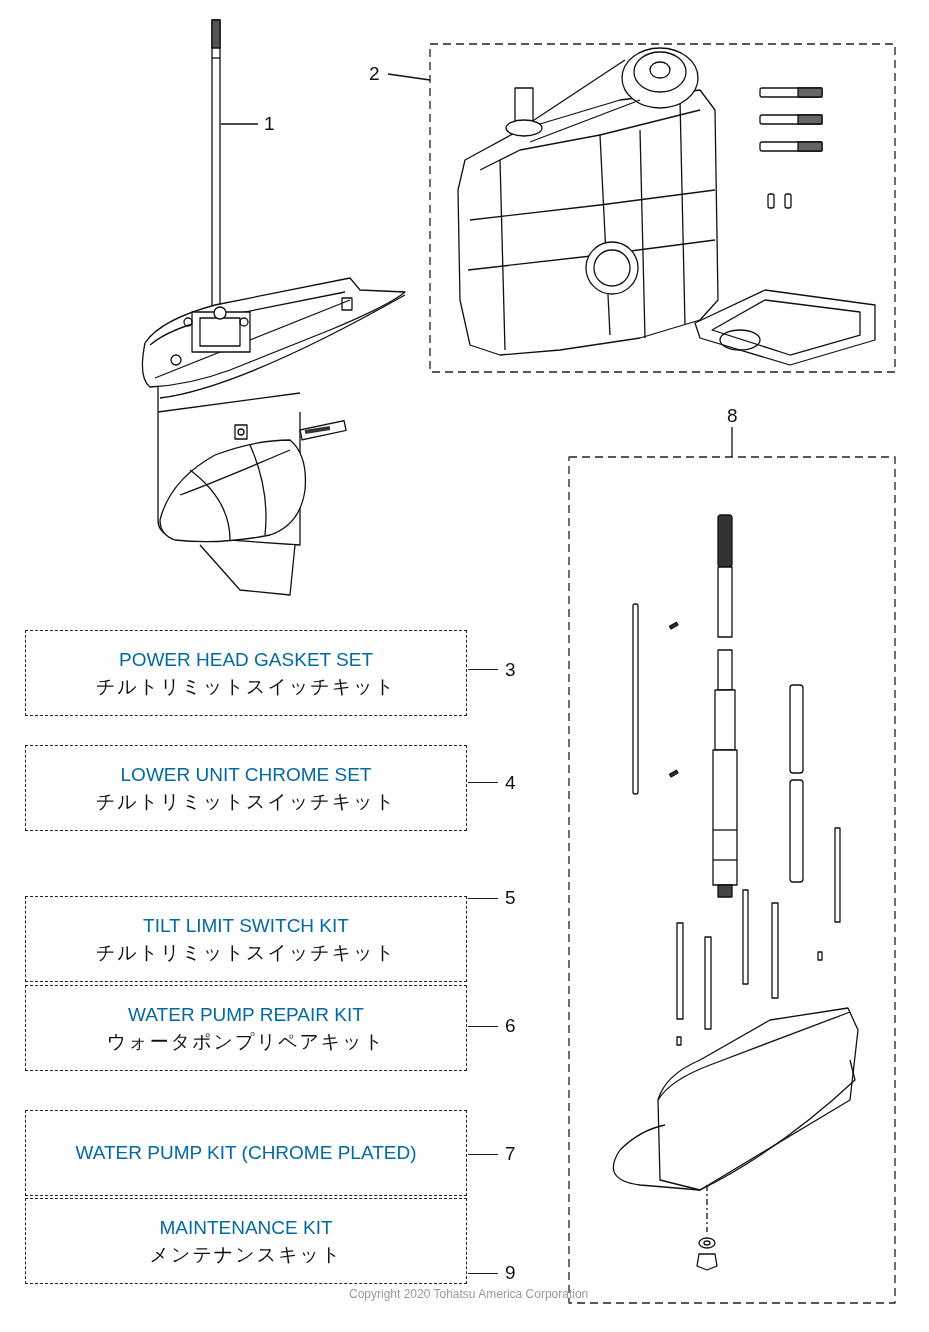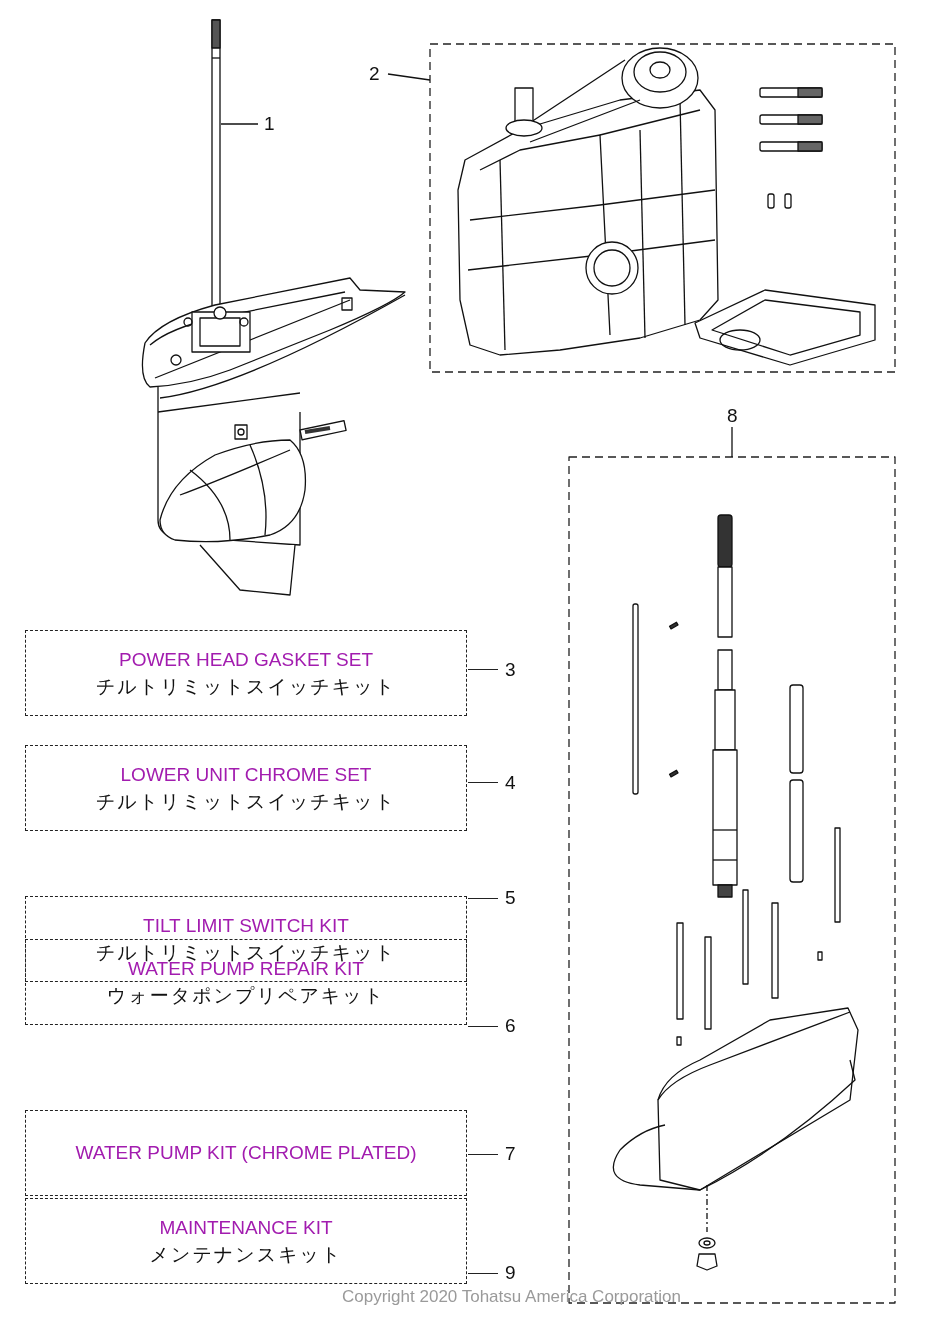--- a/index.html
+++ b/index.html
@@ -3,26 +3,26 @@
 <meta charset="utf-8">
 <style>
   html, body { margin: 0; padding: 0; background: #ffffff; }
   body { width: 929px; height: 1332px; position: relative; overflow: hidden;
          font-family: "Liberation Sans", "DejaVu Sans", sans-serif; color: #111; }
   .abs { position: absolute; }
   .callout { font-size: 19px; color: #111; }
   .kitbox { position: absolute; left: 25px; width: 442px; height: 86px;
             border: 1.3px dashed #222; box-sizing: border-box;
             display: flex; flex-direction: column; align-items: center; justify-content: center; }
-  .kit-en { font-size: 19px; line-height: 26px; color: #a21caf; }
+  .kit-en { font-size: 19px; line-height: 26px; color: #0369a1; }
   .kit-ja { font-size: 19px; line-height: 26px; letter-spacing: 2px; color: #111;
             font-family: "DejaVu Sans", sans-serif; }
   .leader { position: absolute; height: 0; border-top: 1.5px solid #222; width: 30px; }
   .knum { position: absolute; font-size: 19px; }
-  .copyright { position: absolute; left: 342px; top: 1287px; font-size: 17px; color: #9a9a9a; }
+  .copyright { position: absolute; left: 349px; top: 1287px; font-size: 12px; color: #9a9a9a; }
   svg { position: absolute; left: 0; top: 0; }
 </style>
 </head>
 <body>
 
 <svg width="929" height="1332" viewBox="0 0 929 1332">
   <g fill="none" stroke="#111" stroke-width="1.3" stroke-linejoin="round">
 
     <g>
 
@@ -168,21 +168,21 @@
 <div class="leader" style="left:468px; top:782px;"></div>
 <div class="knum" style="left:505px; top:772px;">4</div>
 
 <div class="kitbox" style="top:896px;">
   <div class="kit-en">TILT LIMIT SWITCH KIT</div>
   <div class="kit-ja">チルトリミットスイッチキット</div>
 </div>
 <div class="leader" style="left:468px; top:898px;"></div>
 <div class="knum" style="left:505px; top:887px;">5</div>
 
-<div class="kitbox" style="top:939px;">
+<div class="kitbox" style="top:985px;">
   <div class="kit-en">WATER PUMP REPAIR KIT</div>
   <div class="kit-ja">ウォータポンプリペアキット</div>
 </div>
 <div class="leader" style="left:468px; top:1026px;"></div>
 <div class="knum" style="left:505px; top:1015px;">6</div>
 
 <div class="kitbox" style="top:1110px;text-align:right;">
   <div class="kit-en">WATER PUMP KIT (CHROME PLATED)</div>
 </div>
 <div class="leader" style="left:468px; top:1154px;"></div>

